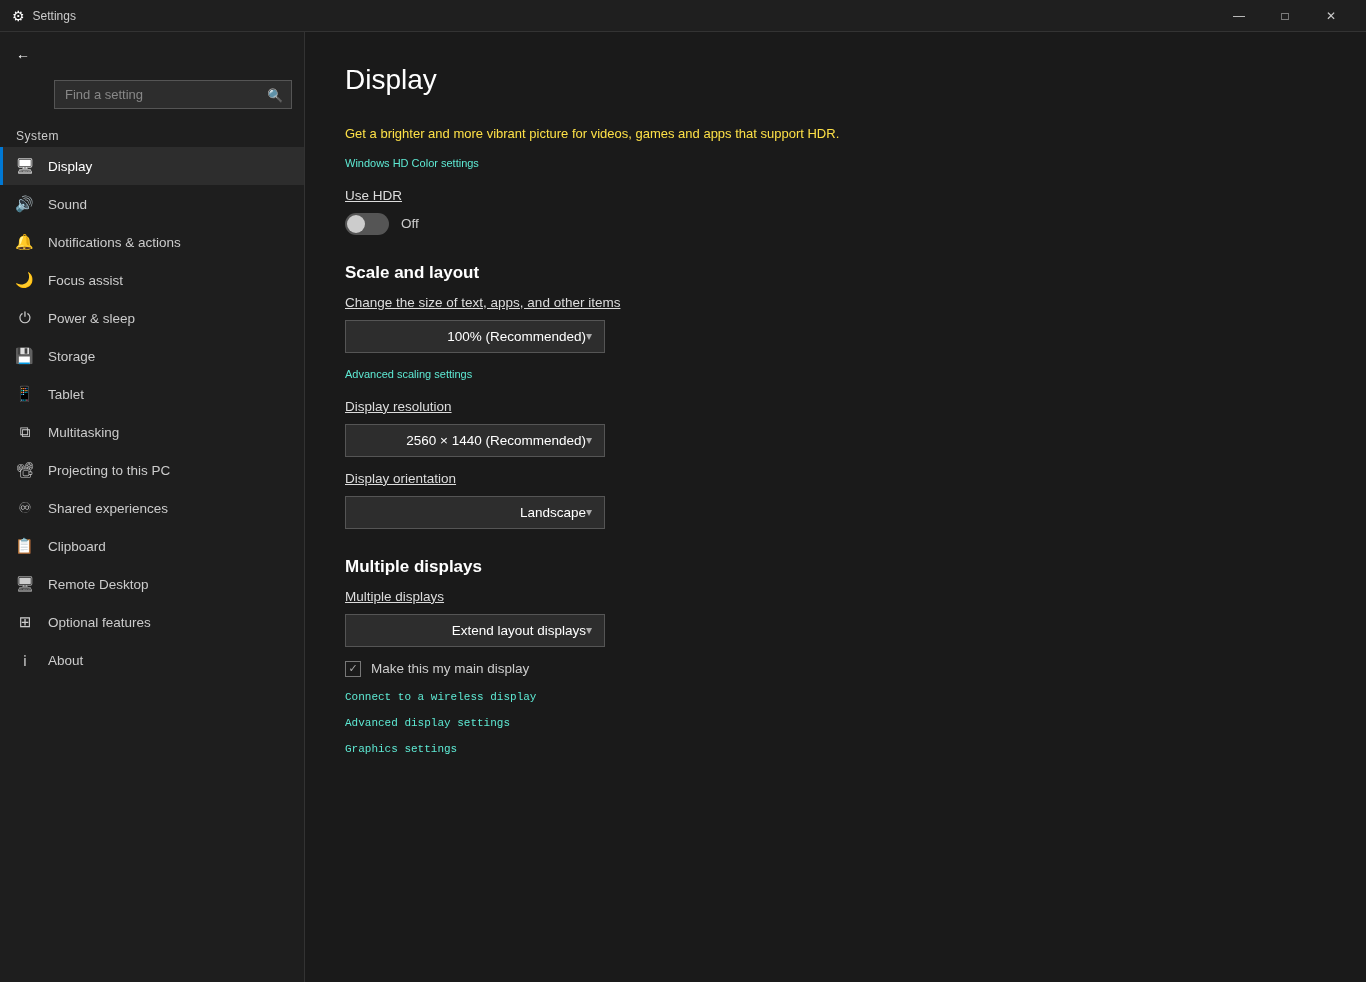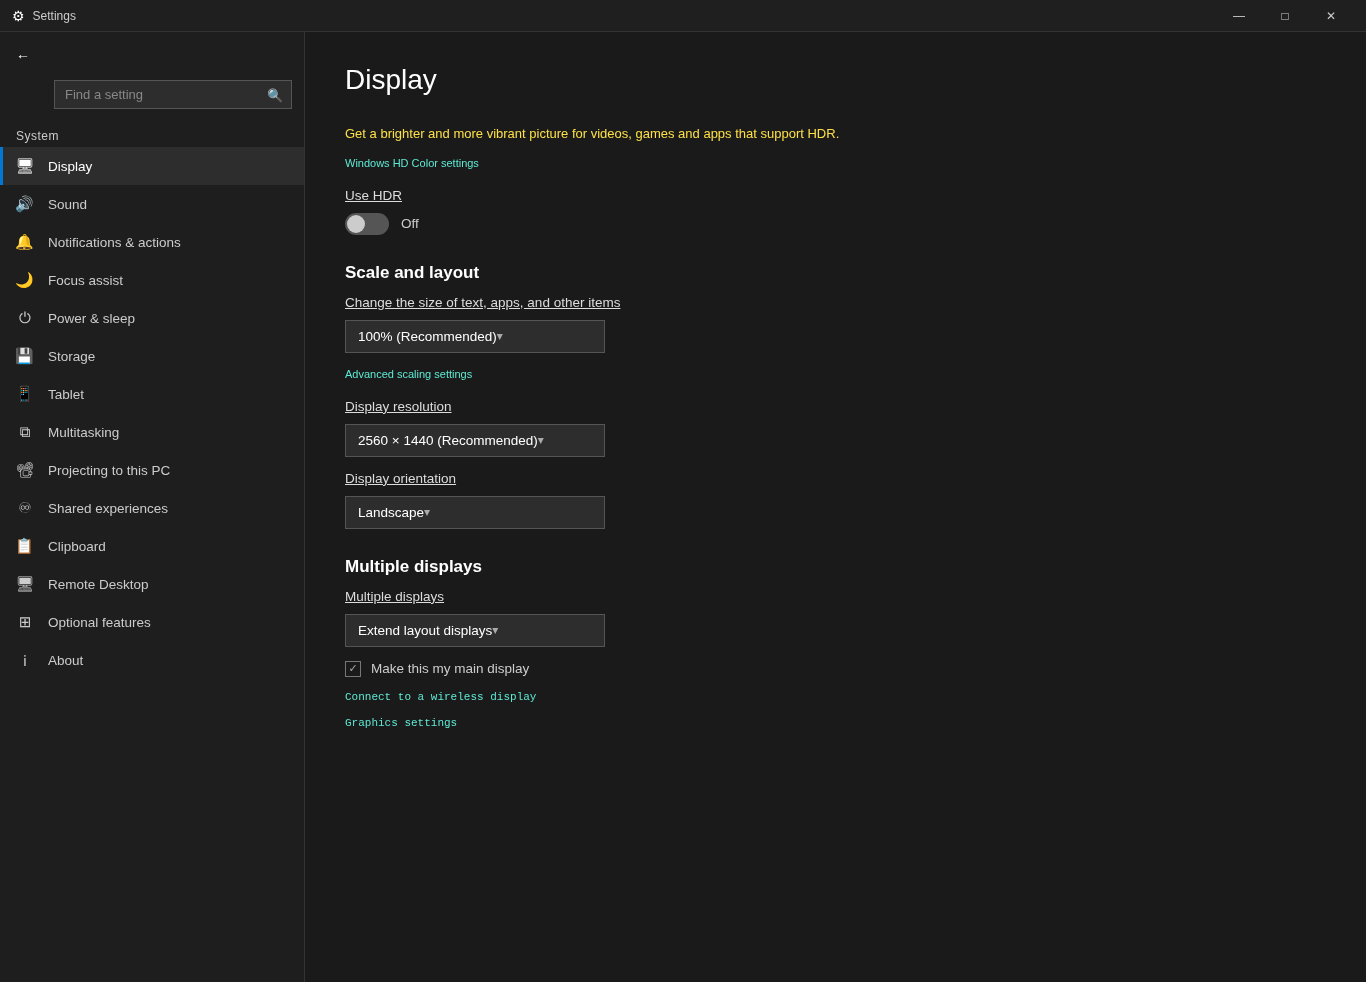--- a/index.html
+++ b/index.html
@@ -221,21 +221,21 @@
     
     .dropdown {
       background: #2d2d2d;
       border: 1px solid #555;
       color: #fff;
       padding: 8px 12px;
       font-size: 13.5px;
       width: 260px;
       display: flex;
       align-items: center;
-      justify-content: flex-start;
+      justify-content: flex-end;
       cursor: pointer;
       margin-bottom: 12px;
       user-select: none;
     }
     .dropdown-chevron {
       font-size: 12px;
       color: #aaa;
     }
 
     
@@ -436,18 +436,19 @@
 
       <div class="checkbox-row">
         <div class="checkbox">
           <span class="checkbox-checked">✓</span>
         </div>
         <span class="checkbox-label">Make this my main display</span>
       </div>
 
       <div class="links-section">
         <a class="link-text">Connect to a wireless display</a>
+        <a class="link-text" style="margin-top: 14px; display: block;">Advanced display settings</a>
         <a class="link-text" style="margin-top: 14px; display: block;">Graphics settings</a>
       </div>
     </div>
 
   </div>
 </div>
 
 </body></html>

